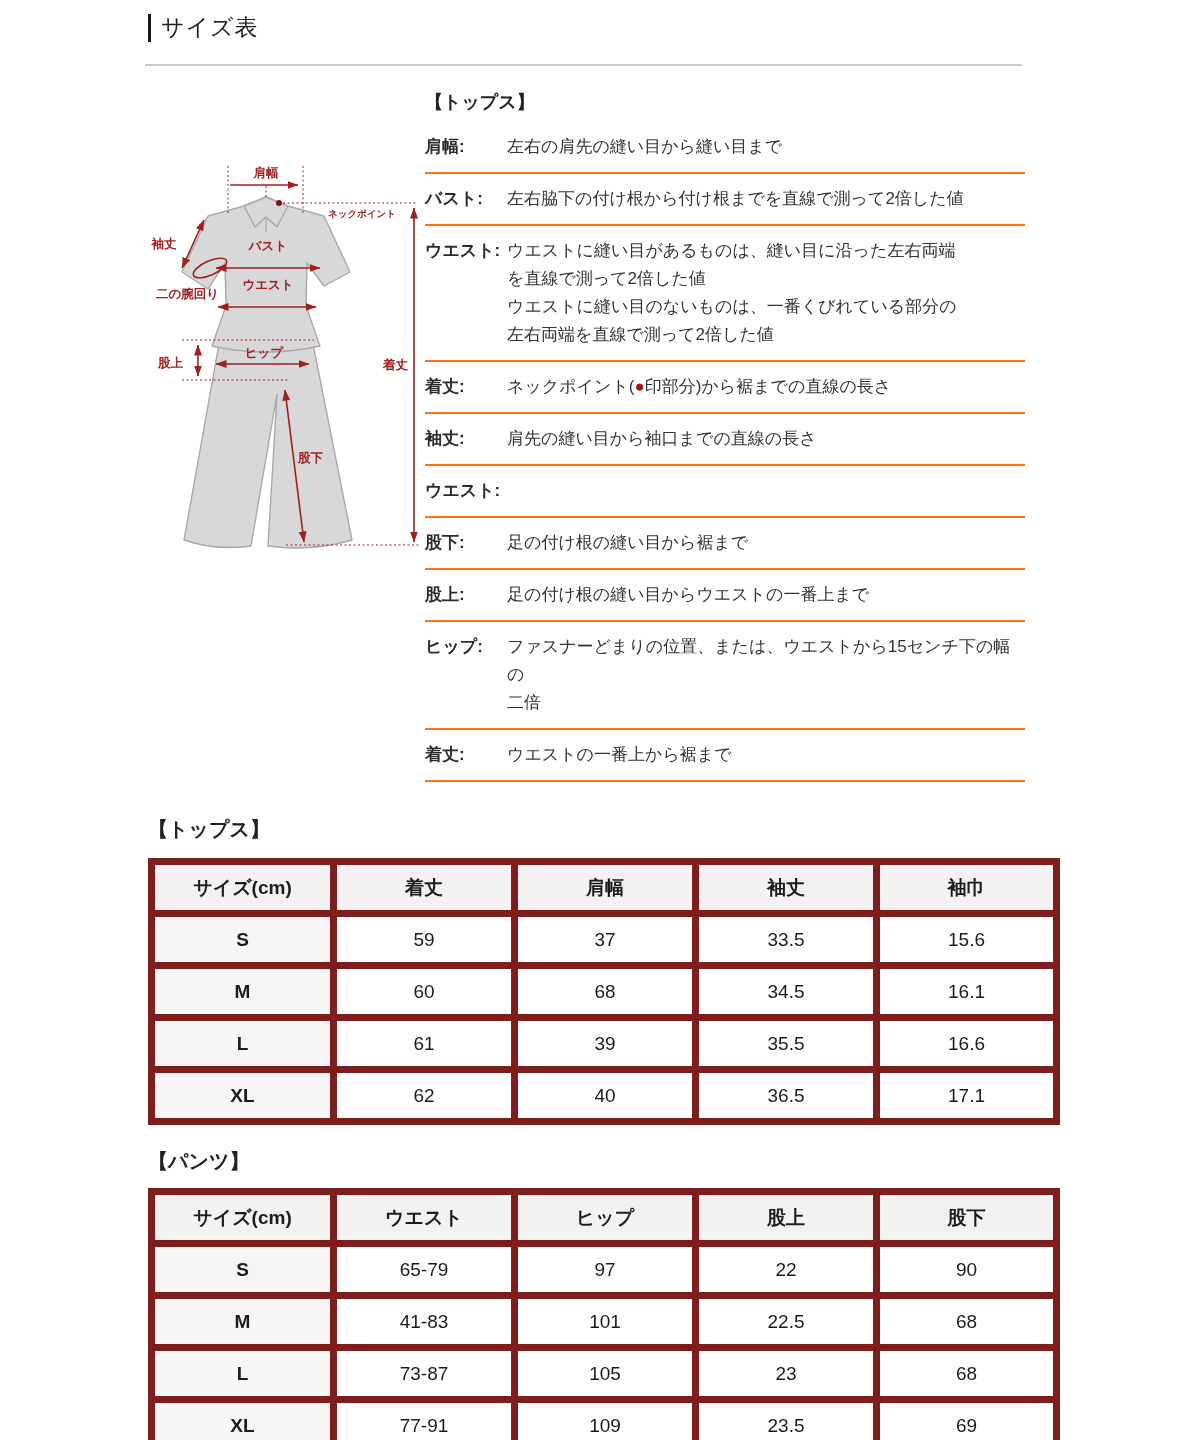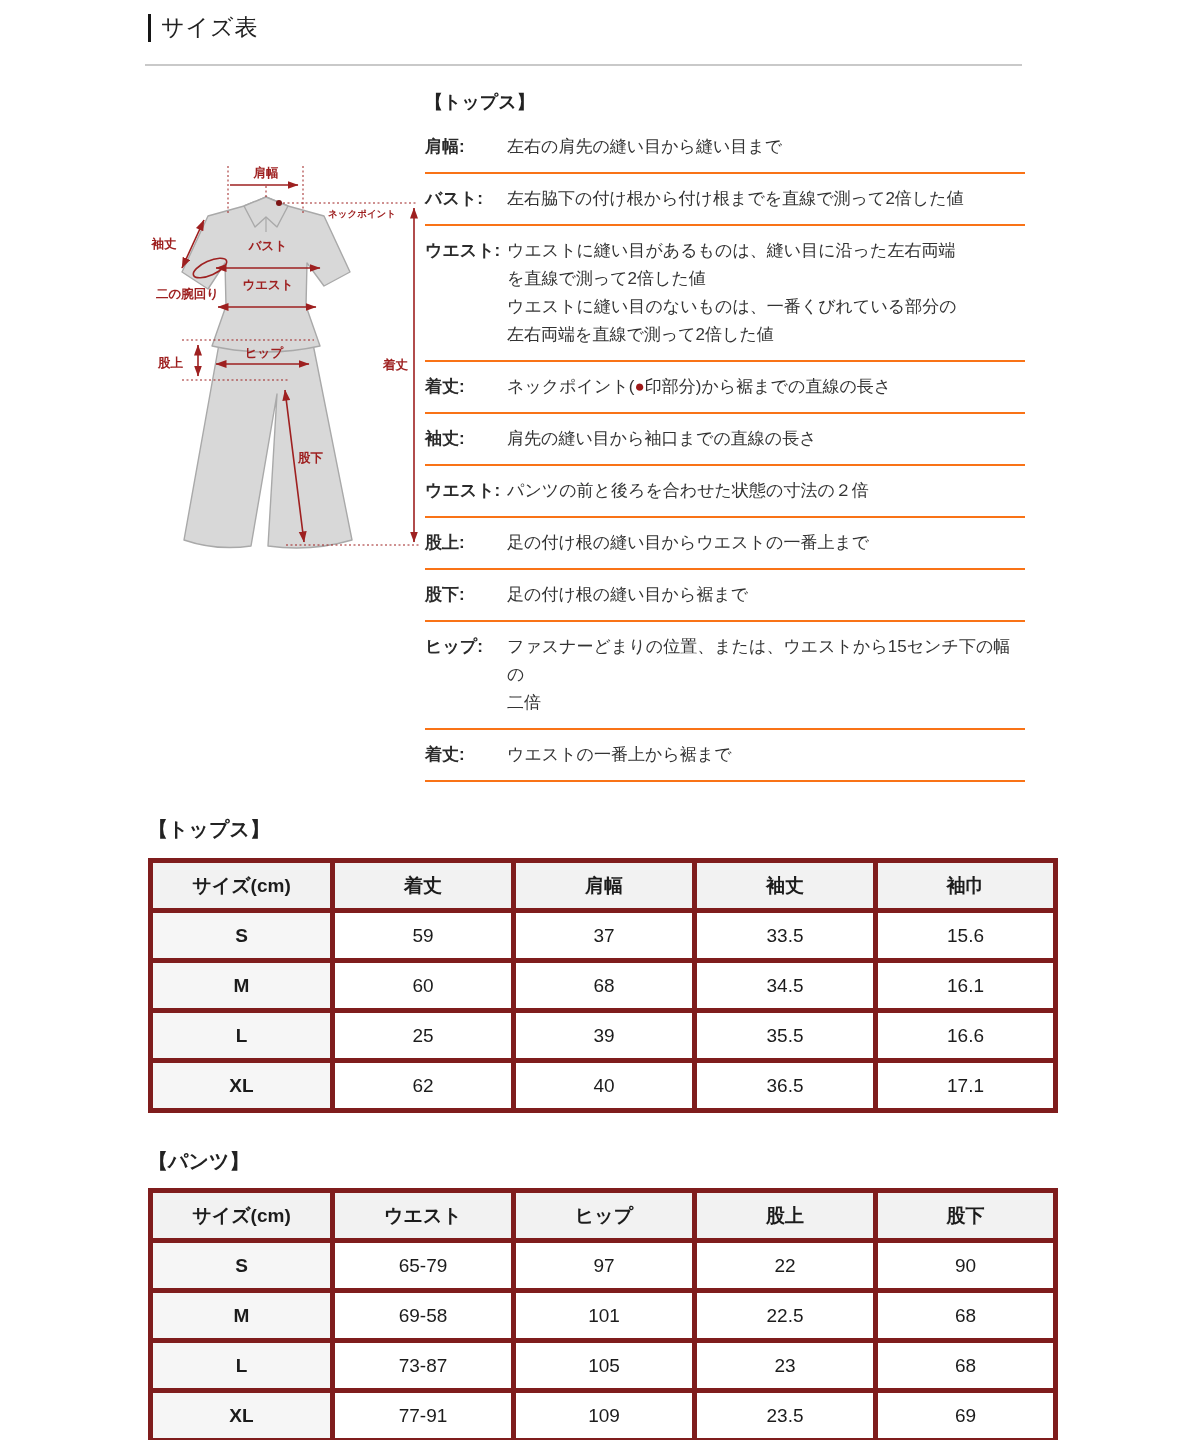--- a/index.html
+++ b/index.html
@@ -28,21 +28,21 @@
   .defs-heading.second{padding-top:26px;}
   .def-row{display:flex;padding:11px 0;border-bottom:2px solid #f97316;line-height:28px;}
   .def-term{width:82px;font-weight:bold;flex-shrink:0;color:#2b2b2b;}
   .def-desc{flex:1;color:#333;}
   .def-desc .line{display:block;}
   .red-dot{color:#9e1818;}
 
   
   .tbl-heading{position:absolute;left:148px;font-size:20px;font-weight:bold;color:#222;}
   .size-table{position:absolute;left:148px;border-collapse:collapse;table-layout:fixed;width:905px;font-size:19px;color:#1c1c1c;}
-  .size-table th,.size-table td{border:5px solid #7f1d1d;height:45px;text-align:center;vertical-align:middle;padding:0;}
+  .size-table th,.size-table td{border:7px solid #7f1d1d;height:45px;text-align:center;vertical-align:middle;padding:0;}
   .size-table thead th{background:#f2f2f2;font-weight:bold;}
   .size-table tbody th{background:#f6f6f6;font-weight:bold;}
   .size-table td{background:#ffffff;font-weight:400;}
 </style>
 </head>
 <body>
 
 <div class="hdr">
   <span class="tbar"></span>
   <h1 class="page-title">サイズ表</h1>
@@ -139,36 +139,33 @@
   <div class="def-row">
     <span class="def-term">袖丈:</span>
     <div class="def-desc">
         <span class="line">肩先の縫い目から袖口までの直線の長さ</span>
       </div>
   </div>
 
 
   <div class="def-row">
     <span class="def-term">ウエスト:</span>
-    <div class="def-desc">
-        <span class="line">パンツの前と後ろを合わせた状態の寸法の２倍</span>
+  </div>
+
+  <div class="def-row">
+    <span class="def-term">股下:</span>
+    <div class="def-desc">
+        <span class="line">足の付け根の縫い目から裾まで</span>
       </div>
   </div>
 
   <div class="def-row">
     <span class="def-term">股上:</span>
     <div class="def-desc">
         <span class="line">足の付け根の縫い目からウエストの一番上まで</span>
-      </div>
-  </div>
-
-  <div class="def-row">
-    <span class="def-term">股下:</span>
-    <div class="def-desc">
-        <span class="line">足の付け根の縫い目から裾まで</span>
       </div>
   </div>
 
   <div class="def-row">
     <span class="def-term">ヒップ:</span>
     <div class="def-desc">
       <span class="line">ファスナーどまりの位置、または、ウエストから15センチ下の幅の</span>
       <span class="line">二倍</span>
     </div>
   </div>
@@ -209,21 +206,21 @@
     </tr>
     <tr>
       <th>M</th>
       <td>60</td>
       <td>68</td>
       <td>34.5</td>
       <td>16.1</td>
     </tr>
     <tr>
       <th>L</th>
-      <td>25</td>
+      <td>61</td>
       <td>39</td>
       <td>35.5</td>
       <td>16.6</td>
     </tr>
     <tr>
       <th>XL</th>
       <td>62</td>
       <td>40</td>
       <td>36.5</td>
       <td>17.1</td>
@@ -252,21 +249,21 @@
   <tbody>
     <tr>
       <th>S</th>
       <td>65-79</td>
       <td>97</td>
       <td>22</td>
       <td>90</td>
     </tr>
     <tr>
       <th>M</th>
-      <td>69-58</td>
+      <td>41-83</td>
       <td>101</td>
       <td>22.5</td>
       <td>68</td>
     </tr>
     <tr>
       <th>L</th>
       <td>73-87</td>
       <td>105</td>
       <td>23</td>
       <td>68</td>

